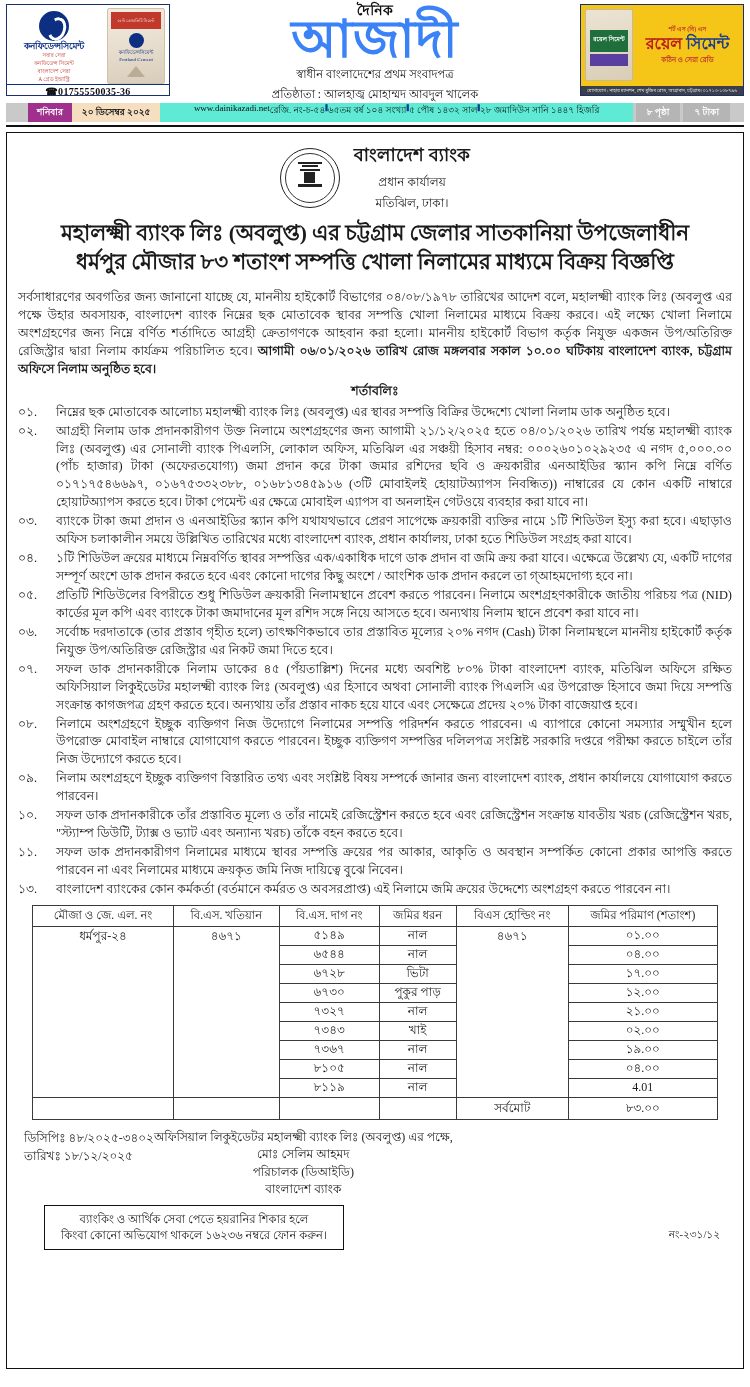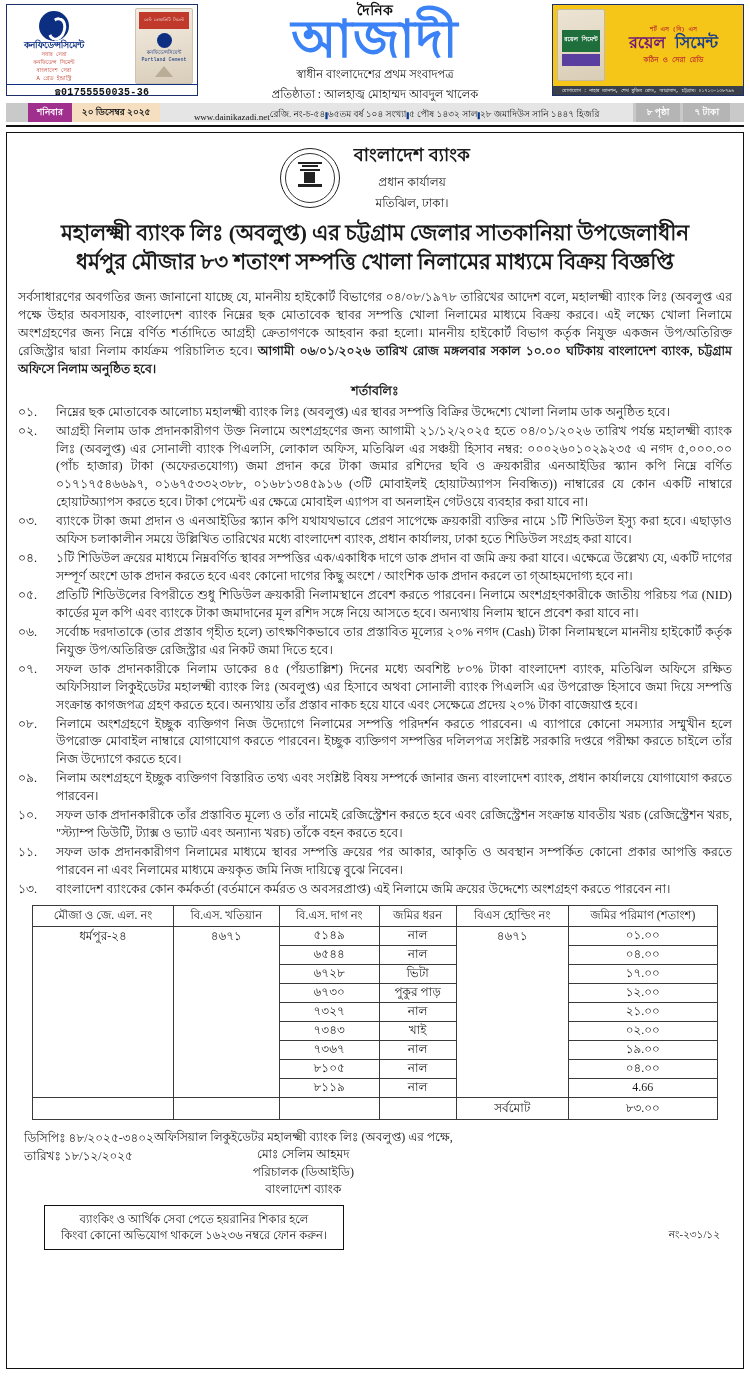--- a/index.html
+++ b/index.html
@@ -20,28 +20,27 @@
   
   .masthead {
     display: flex;
     align-items: flex-start;
     justify-content: space-between;
     padding: 4px 6px 0 6px;
     height: 100px;
     box-sizing: border-box;
   }
   .ad-box {
-    width: 192px;
+    width: 164px;
     height: 92px;
     border: 1px solid #1b2f6b;
     box-sizing: border-box;
     position: relative;
     overflow: hidden;
     flex: 0 0 auto;
-    font-family: Liberation Mono, monospace;
   }
   .ad-left {
     background: #ffffff;
     display: flex;
     flex-direction: column;
   }
   .ad-left-inner {
     flex: 1;
     display: flex;
     align-items: center;
@@ -209,21 +208,21 @@
     font-size: 6px;
     color: #c0392b;
     font-weight: bold;
   }
   .ar-title {
     font-size: 16px;
     font-weight: bold;
     line-height: 1.05;
     margin: 1px 0;
   }
-  .ar-title .grn { color: #701a75; }
+  .ar-title .grn { color: #b91c1c; }
   .ar-title .blu { color: #1b3e8c; }
   .ar-slogan {
     font-size: 7px;
     color: #c0392b;
     font-weight: bold;
   }
   .ar-foot {
     background: #3a3f4a;
     color: #fff;
     font-size: 4.6px;
@@ -251,23 +250,23 @@
   }
   .is-date {
     background: #f5dfc0;
     color: #111;
     padding: 0 10px;
     display: flex; align-items: center;
     font-weight: bold;
   }
   .is-mid {
     flex: 1;
-    background: #e5e5e5;
-    display: flex;
-    align-items: flex-end;
+    background: #5eead4;
+    display: flex;
+    align-items: flex-start;
     justify-content: center;
     color: #111;
     white-space: nowrap;
     overflow: hidden;
   }
   .is-url { font-family: "Liberation Serif", serif; }
   .is-sep { color: #0a3a8c; font-weight: bold; }
   .is-pages, .is-price {
     background: #b5b5b5;
     color: #fff;
@@ -639,21 +638,21 @@
         <td class="amt">১৯.০০</td>
       </tr>
       <tr>
         <td>৮১০৫</td>
         <td>নাল</td>
         <td class="amt">০৪.০০</td>
       </tr>
       <tr>
         <td>৮১১৯</td>
         <td>নাল</td>
-        <td class="amt">4.66</td>
+        <td class="amt">4.01</td>
       </tr>
       <tr class="total">
         <td></td>
         <td></td>
         <td></td>
         <td></td>
         <td class="total-label">সর্বমোট</td>
         <td class="amt">৮৩.০০</td>
       </tr>
     </tbody>

